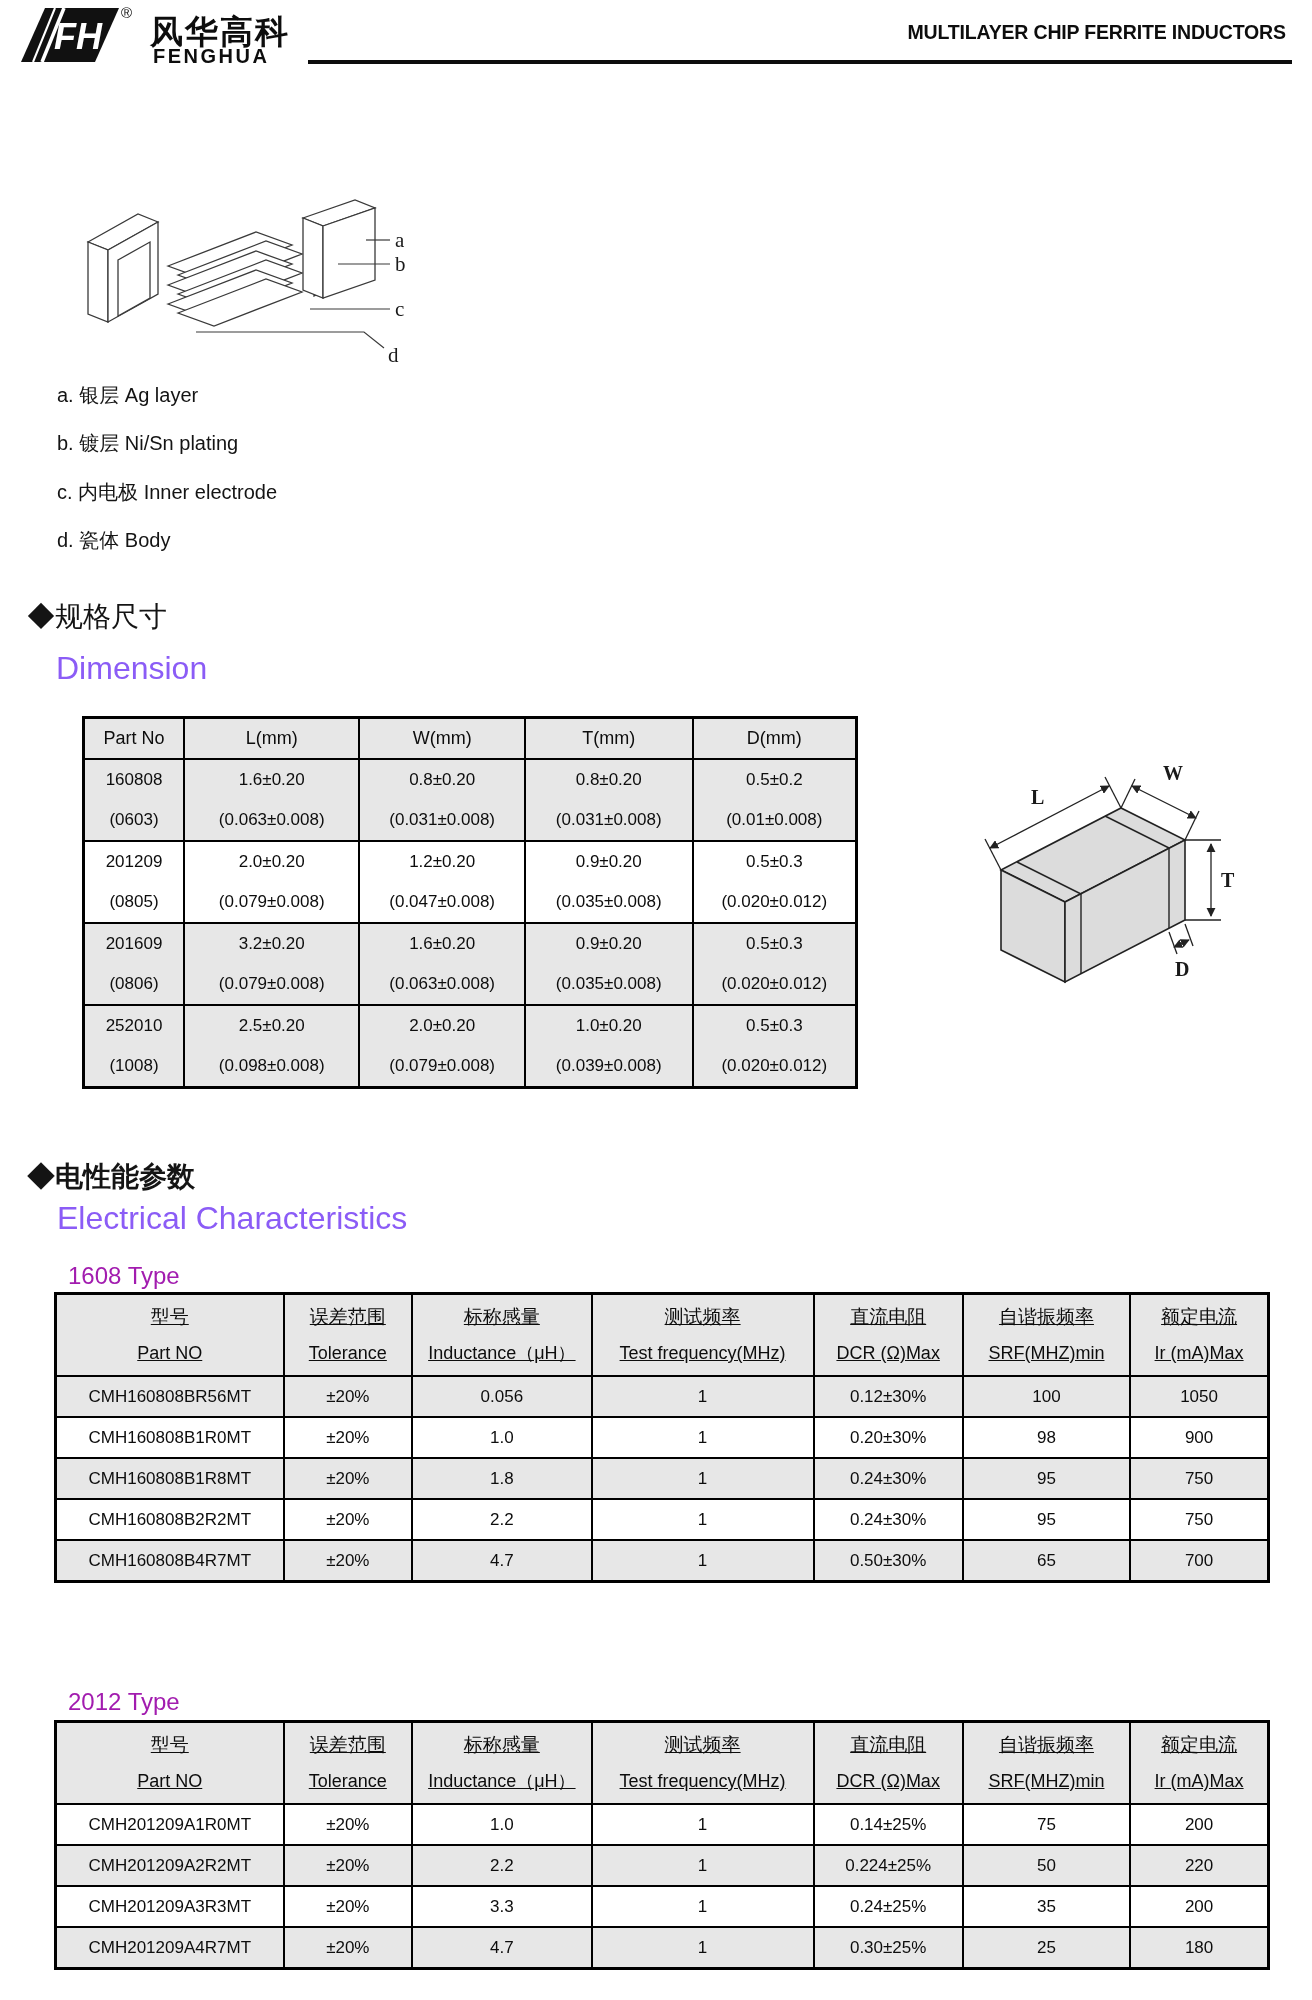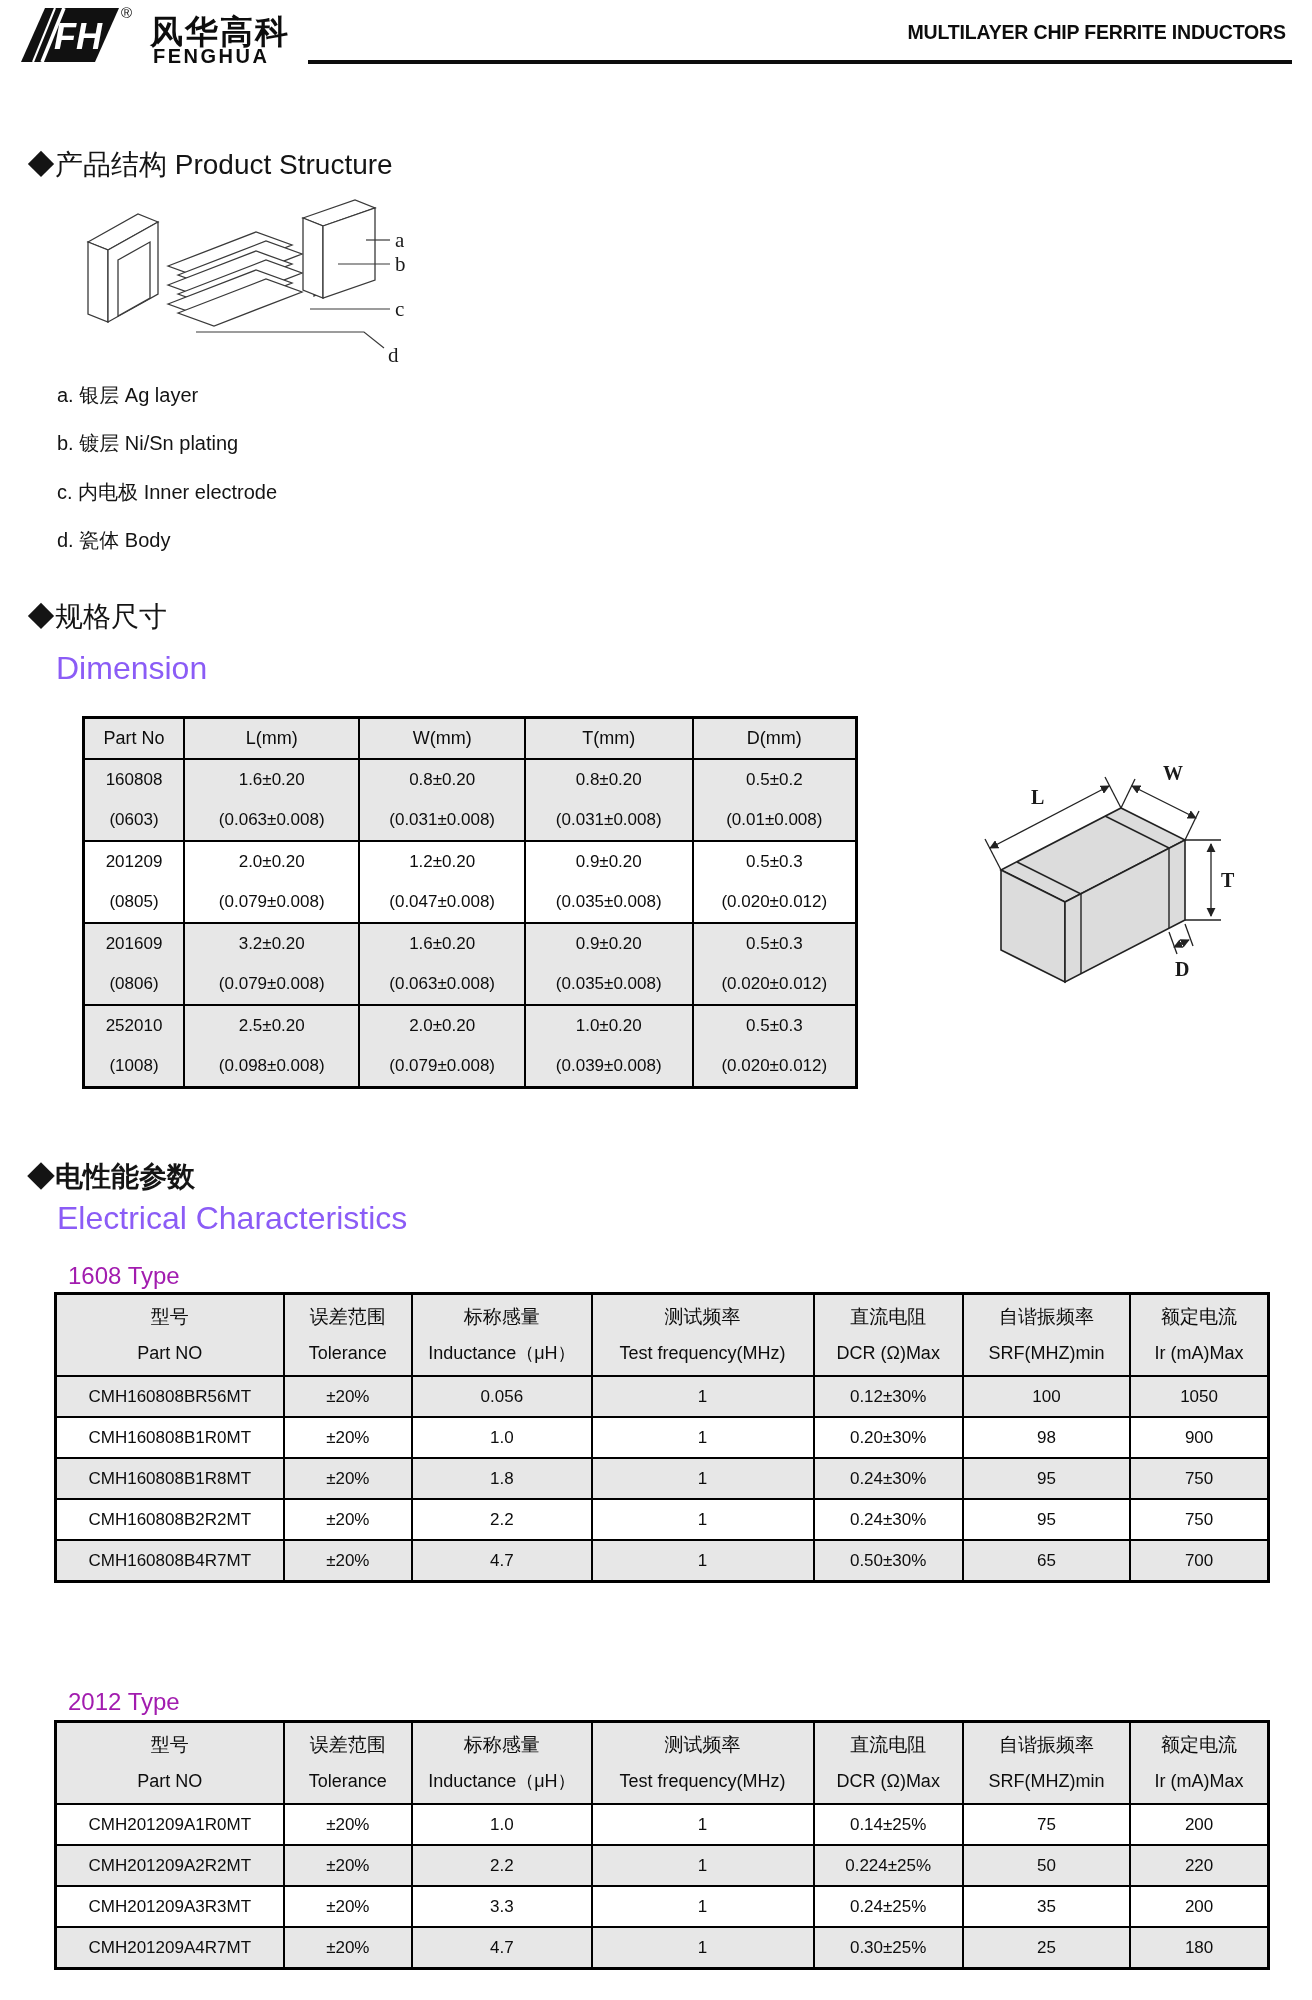--- a/index.html
+++ b/index.html
@@ -32,21 +32,21 @@
   table { border-collapse:collapse; table-layout:fixed; width:100%;
           border:3px solid #000; background:#fff; }
   td { border:2px solid #000; text-align:center; vertical-align:middle;
        padding:0; color:#0d0d0d; overflow:hidden; }
   tr.shaded { background:#e7e7e7; }
   .cell-line { font-size:17px; line-height:40px; white-space:nowrap; }
 
   .dim-table .hdr-row .cell-line { font-size:18px; line-height:39px; }
   .dim-table tr:not(.hdr-row) .cell-line { line-height:40px; }
 
-  .e-table .hdr-row td { padding:4px 0; }
+  .e-table .hdr-row td { padding:4px 0;text-decoration:underline; }
   .e-table .hdr-row .cell-line { line-height:36px; font-size:18px; }
   .e-table .hdr-row .cell-line:first-child { font-size:19px; }
   .e-table tr:not(.hdr-row) .cell-line { line-height:39px; }
 
   
   svg { display:block; }
   .lineart { fill:#ffffff; stroke:#3a3a3a; stroke-width:1.3; }
   .leader { stroke:#3a3a3a; stroke-width:1.2; fill:none; }
   .ps-label { font-family:"Liberation Serif", serif; font-size:21px; fill:#1a1a1a; }
   .box-face { fill:#dcdcdc; stroke:#222; stroke-width:1.6; }
@@ -66,21 +66,20 @@
       <line x1="26" y1="56" x2="48" y2="2" stroke="#fff" stroke-width="3.5"></line>
       <text x="62" y="43" text-anchor="middle" font-size="36" font-weight="bold" font-style="italic" fill="#fff" font-family="Liberation Sans, sans-serif">FH</text>
     </svg>
     <span class="abs reg-mark">®</span>
     <div class="abs brand-cn">风华高科</div>
     <div class="abs brand-en">FENGHUA</div>
     <div class="abs doc-title">MULTILAYER CHIP FERRITE INDUCTORS</div>
     <div class="abs header-rule"></div>
   </div>
 
-  <div class="abs sec-heading" style="left:27px;top:146px;">◆产品结构 Product Structure</div>
 
   <svg class="abs" style="left:78px;top:192px;" width="335" height="172" viewBox="0 0 335 172">
 
     <g>
       <polygon class="lineart" points="10,50 60,22 80,30 30,58"></polygon>
       <polygon class="lineart" points="10,50 30,58 30,130 10,122"></polygon>
       <polygon class="lineart" points="30,58 80,30 80,102 30,130"></polygon>
       <polygon class="lineart" points="40,68 72,50 72,106 40,124"></polygon>
     </g>
 

